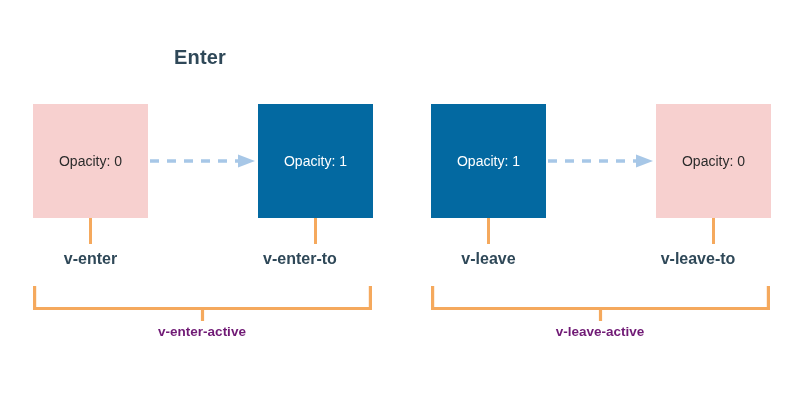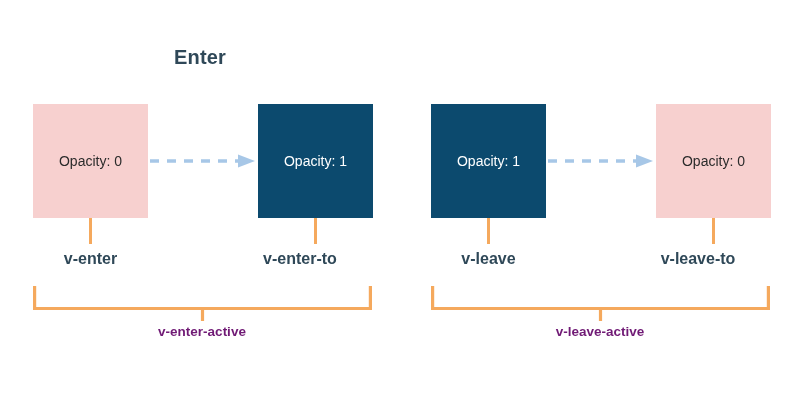--- a/index.html
+++ b/index.html
@@ -60,21 +60,21 @@
   .box-label {
     font-size: 14px;
     font-weight: normal;
     line-height: 16px;
     white-space: nowrap;
   }
   .box.from  { left: 33px;  }
   .box.to    { left: 258px; }
 
   .box.pale  { background: #f7d0cf; }
-  .box.solid { background: #0c4a6e; }
+  .box.solid { background: #0369a1; }
   .box.pale  .box-label  { color: #2b2b2b; }
   .box.solid .box-label  { color: #ffffff; }
 
   
   .arrow {
     position: absolute;
     top: 154px;
     left: 150px;
     width: 108px;
     height: 14px;

